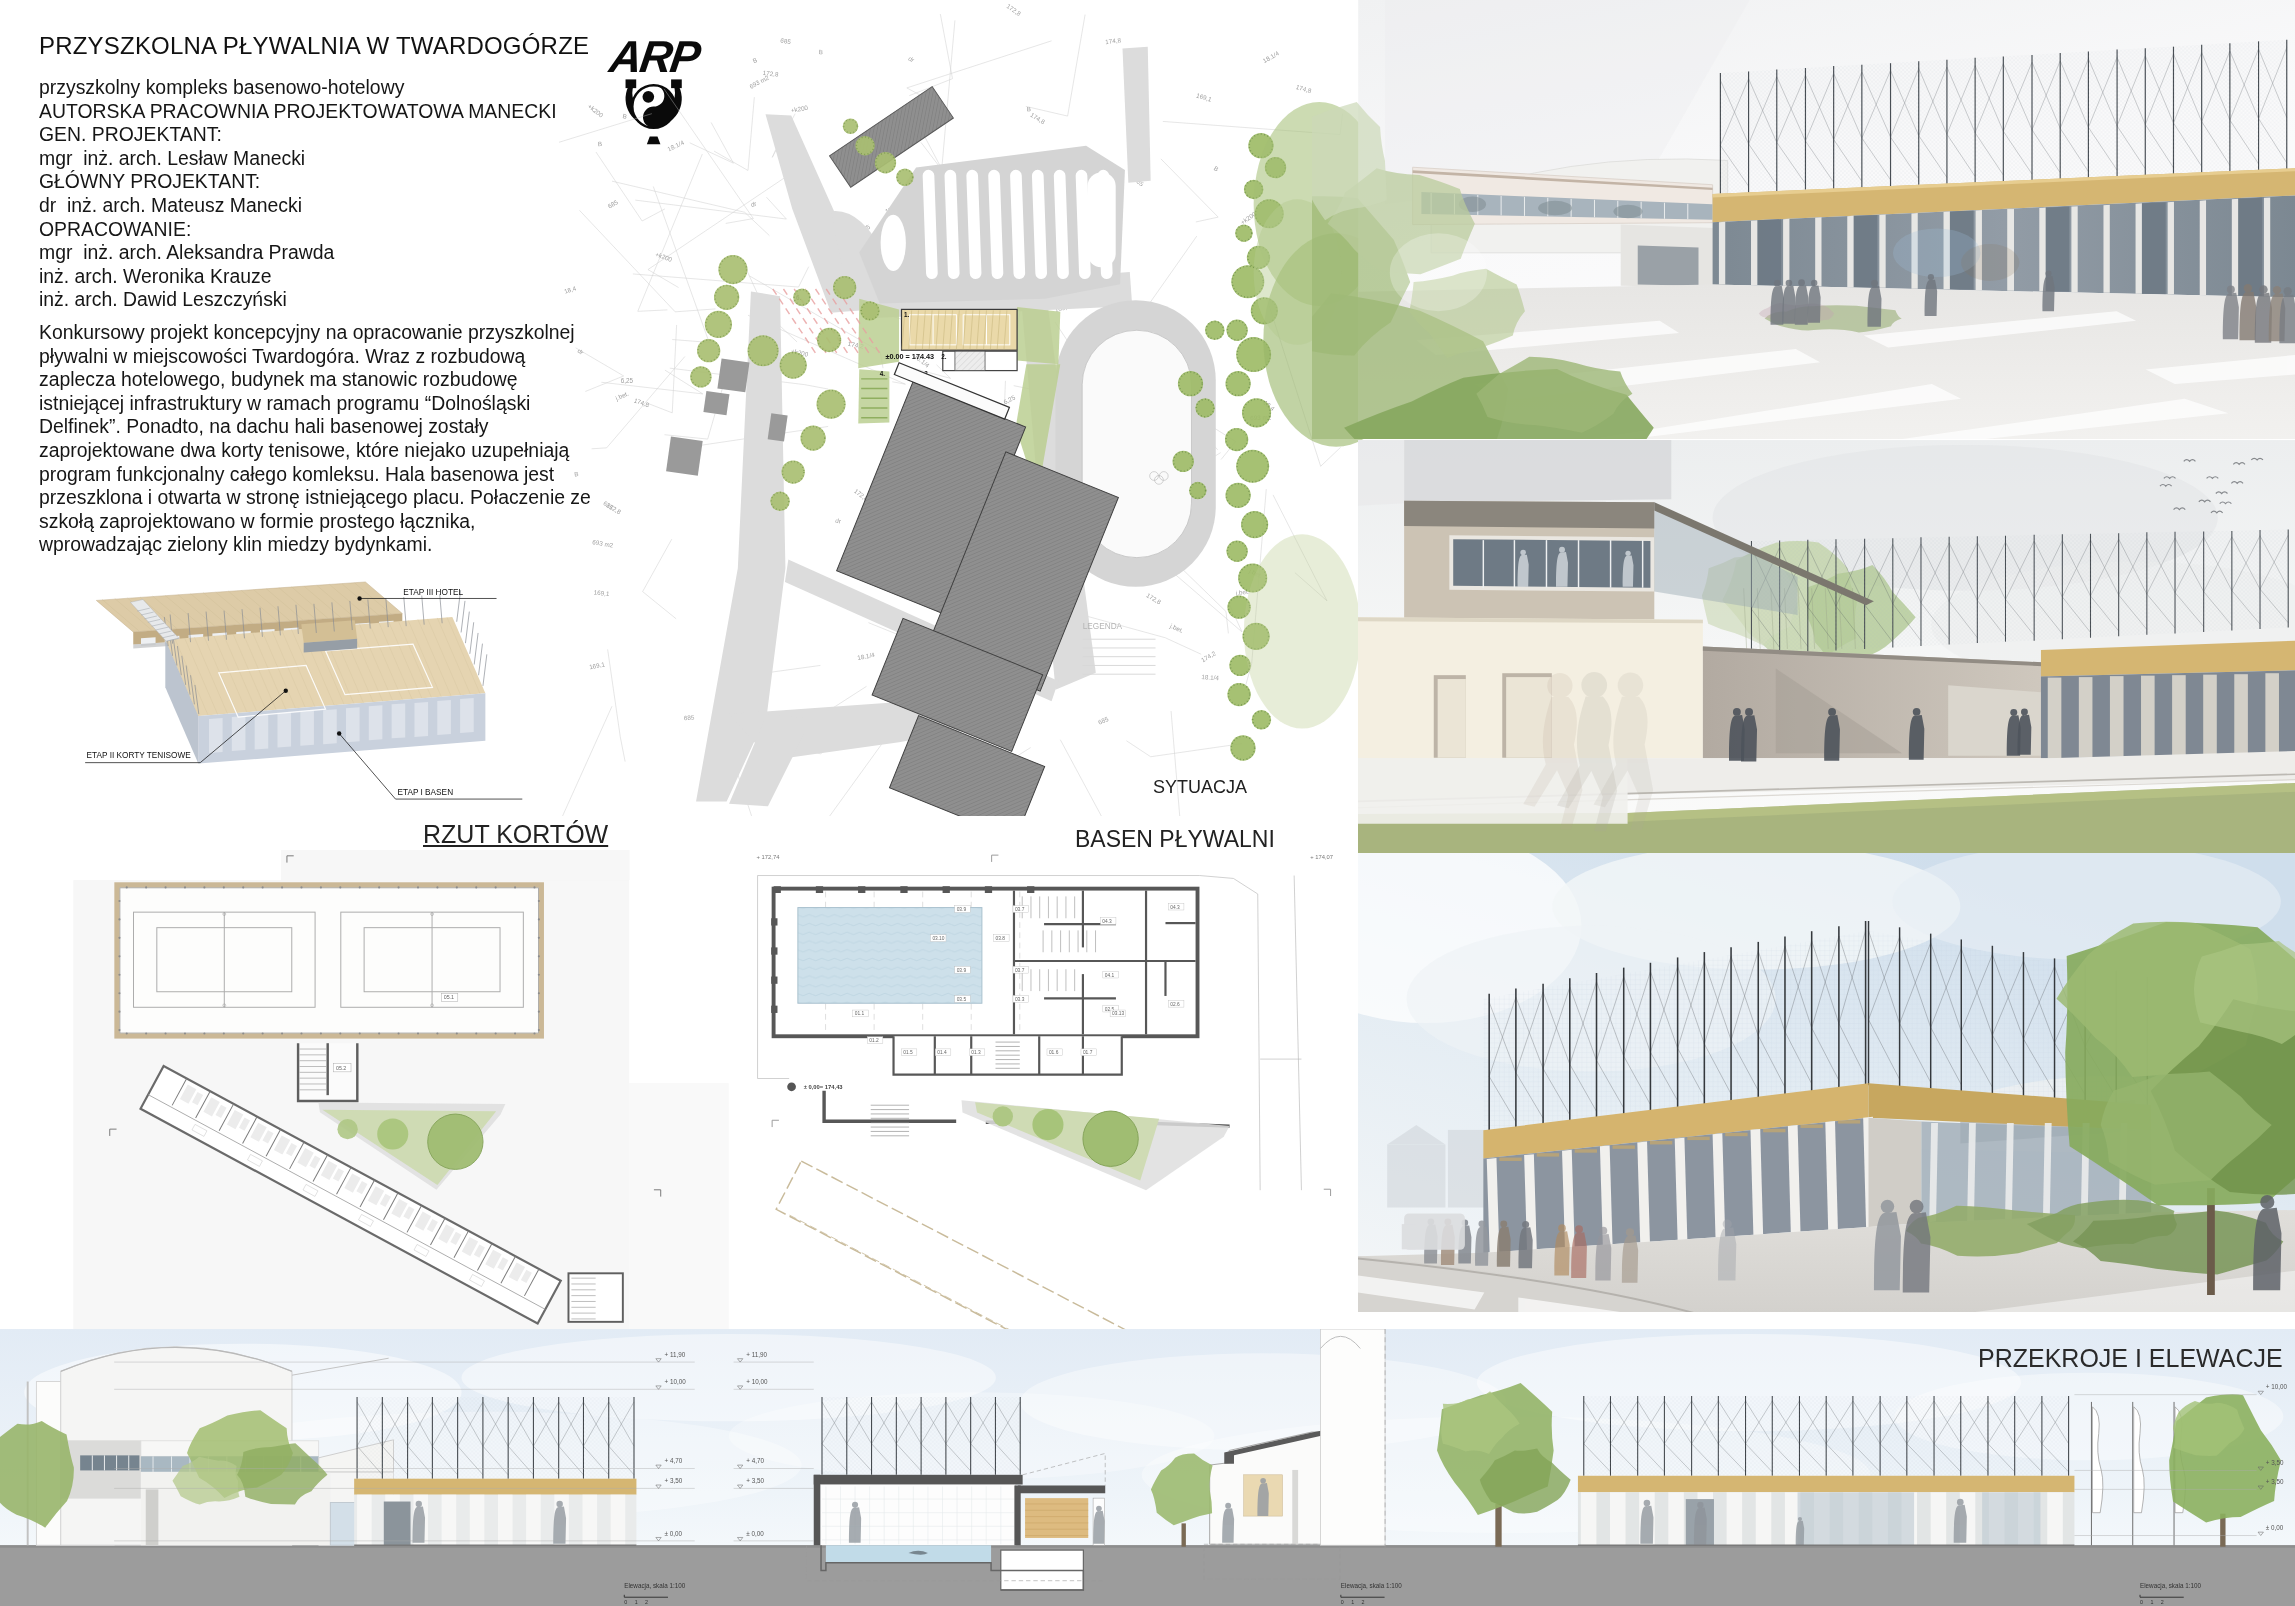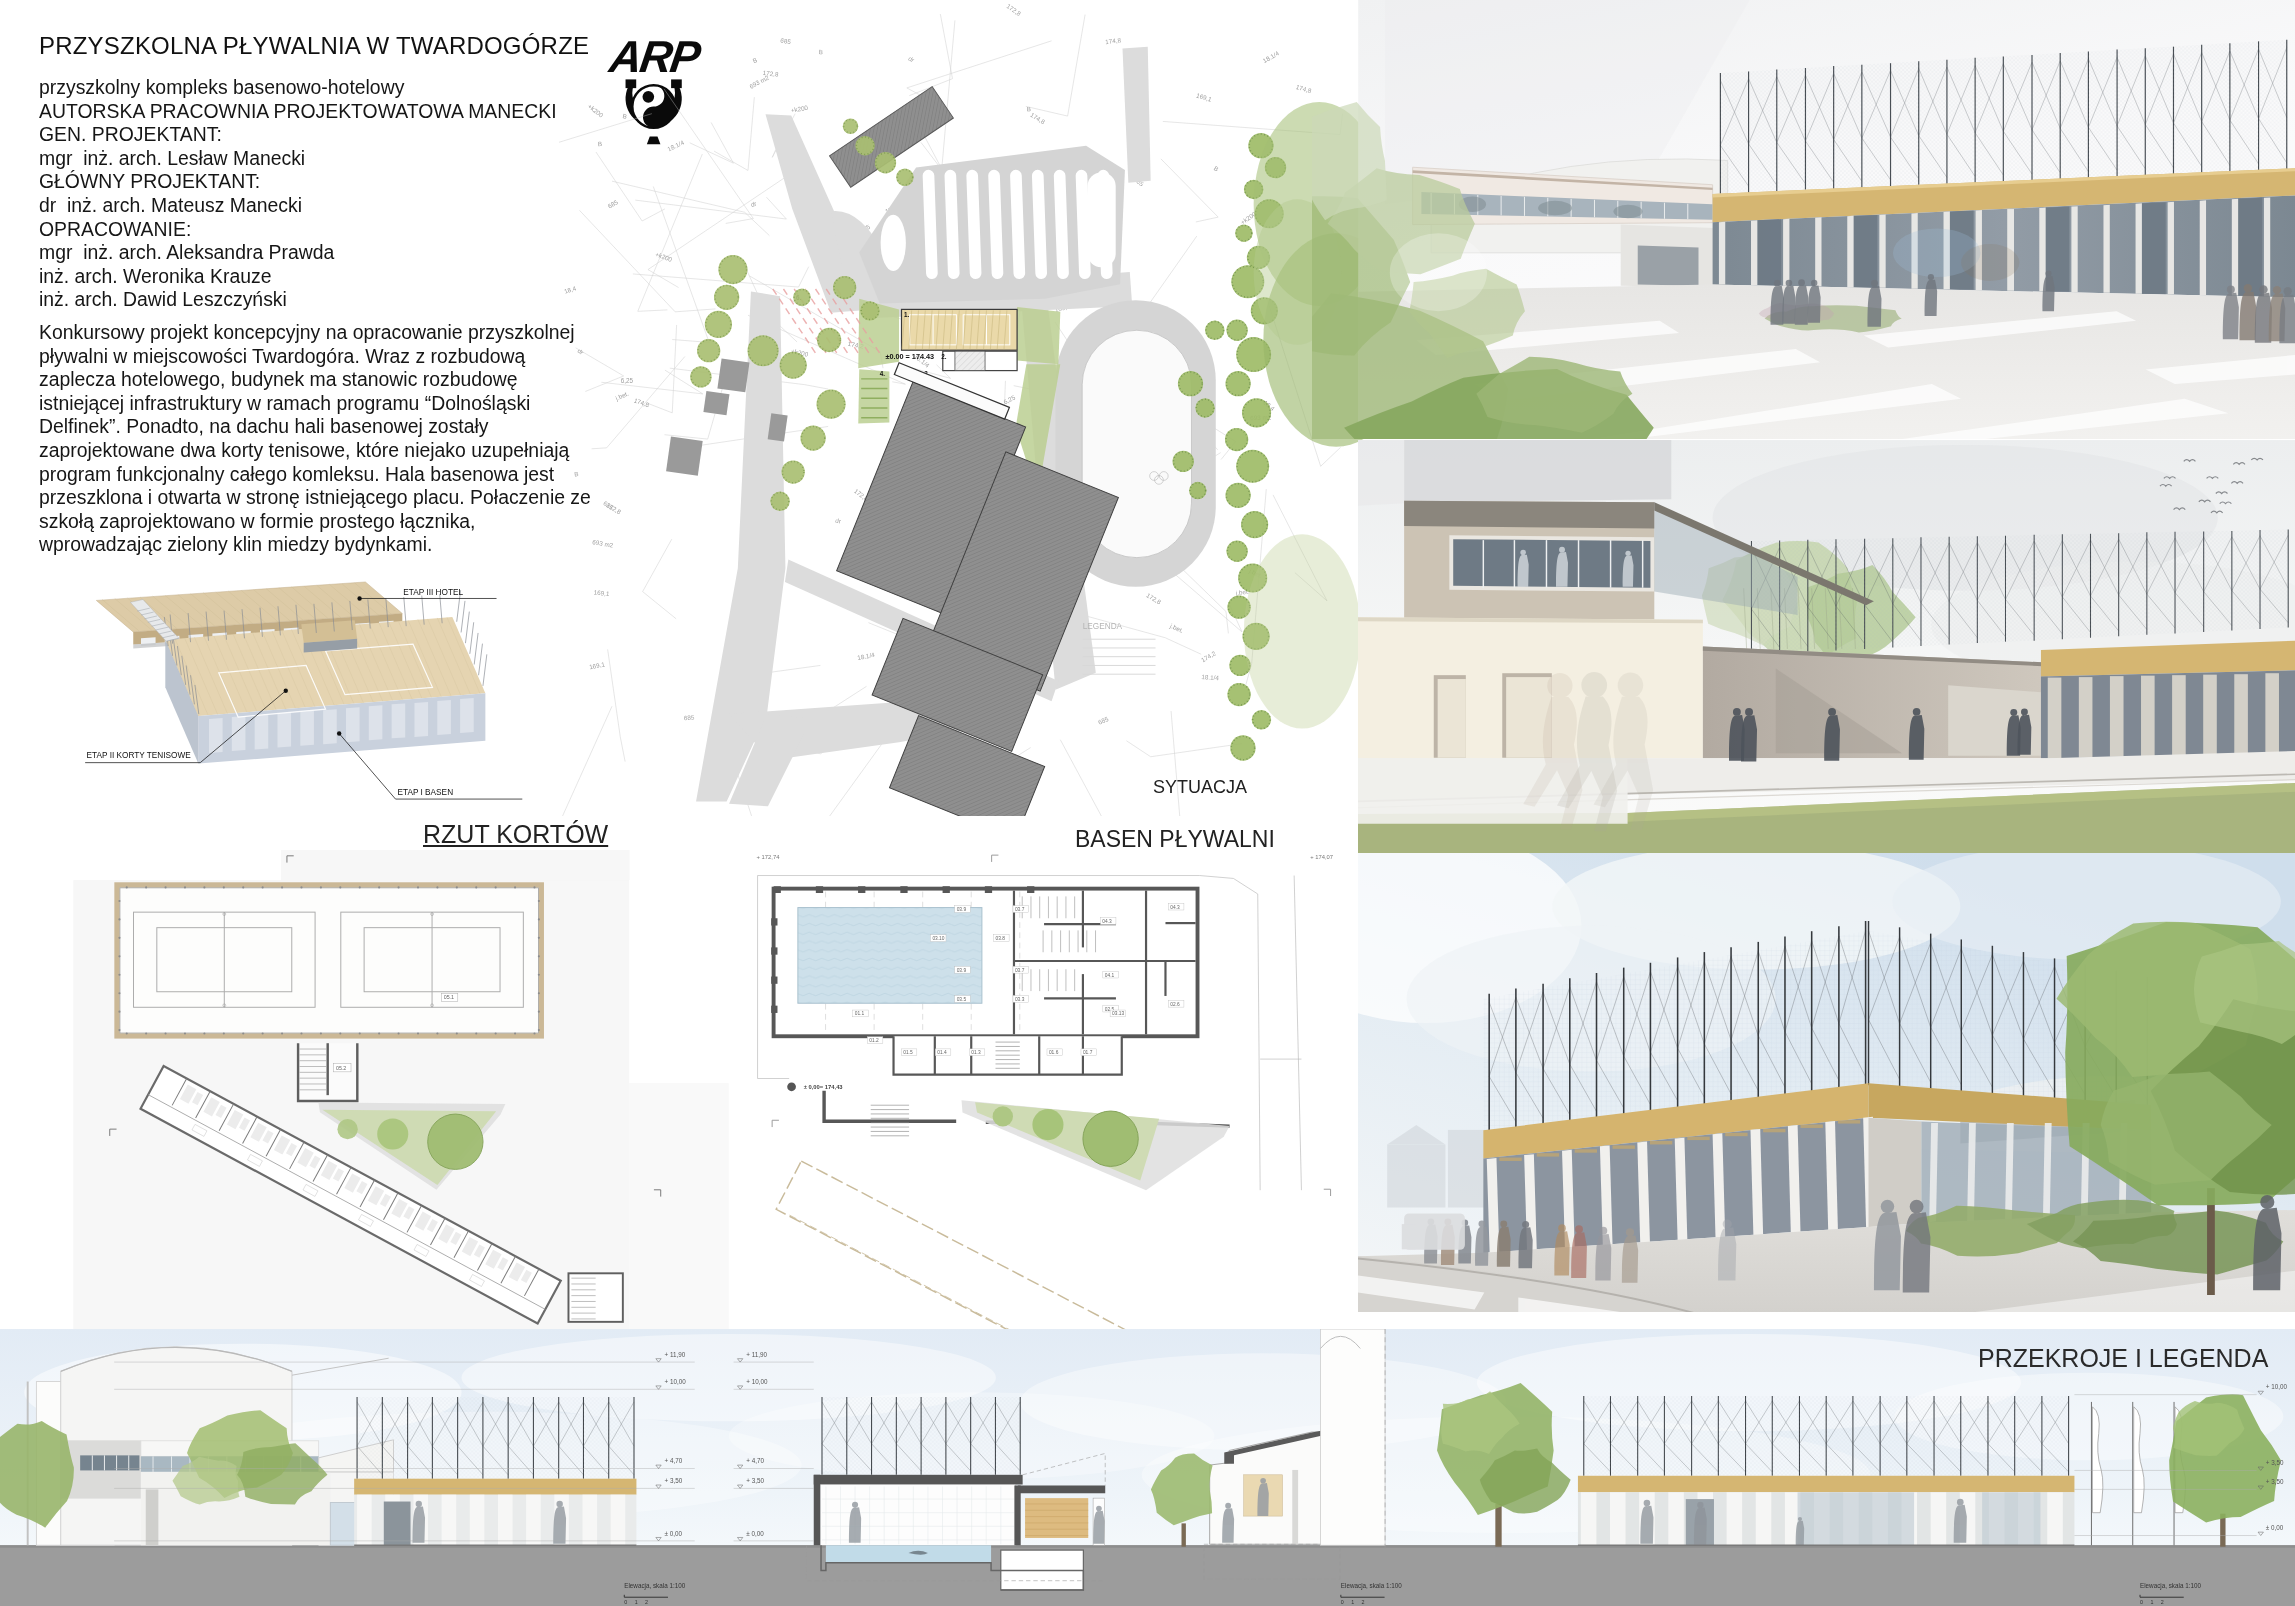--- a/index.html
+++ b/index.html
@@ -2274,14 +2274,14 @@
 <text x="2760" y="566" font-size="11">0&nbsp;&nbsp;&nbsp;&nbsp;&nbsp;1&nbsp;&nbsp;&nbsp;&nbsp;&nbsp;2</text>
 <text x="4405" y="534">Elewacja, skala 1:100</text>
 <g stroke="#333" stroke-width="2">
           <line x1="4405" y1="552" x2="4495" y2="552"></line>
           <line x1="4405" y1="547" x2="4405" y2="552"></line>
         </g>
 <text x="4405" y="566" font-size="11">0&nbsp;&nbsp;&nbsp;&nbsp;&nbsp;1&nbsp;&nbsp;&nbsp;&nbsp;&nbsp;2</text>
 </g>
 </svg>
 
-<div class="abs" style="left:1978px;top:1344px;font-size:25px;color:#2a2a2a;white-space:nowrap;">PRZEKROJE I LEGENDA</div>
+<div class="abs" style="left:1978px;top:1344px;font-size:25px;color:#2a2a2a;white-space:nowrap;">PRZEKROJE I ELEWACJE</div>
 </div>
 
 </body></html>

